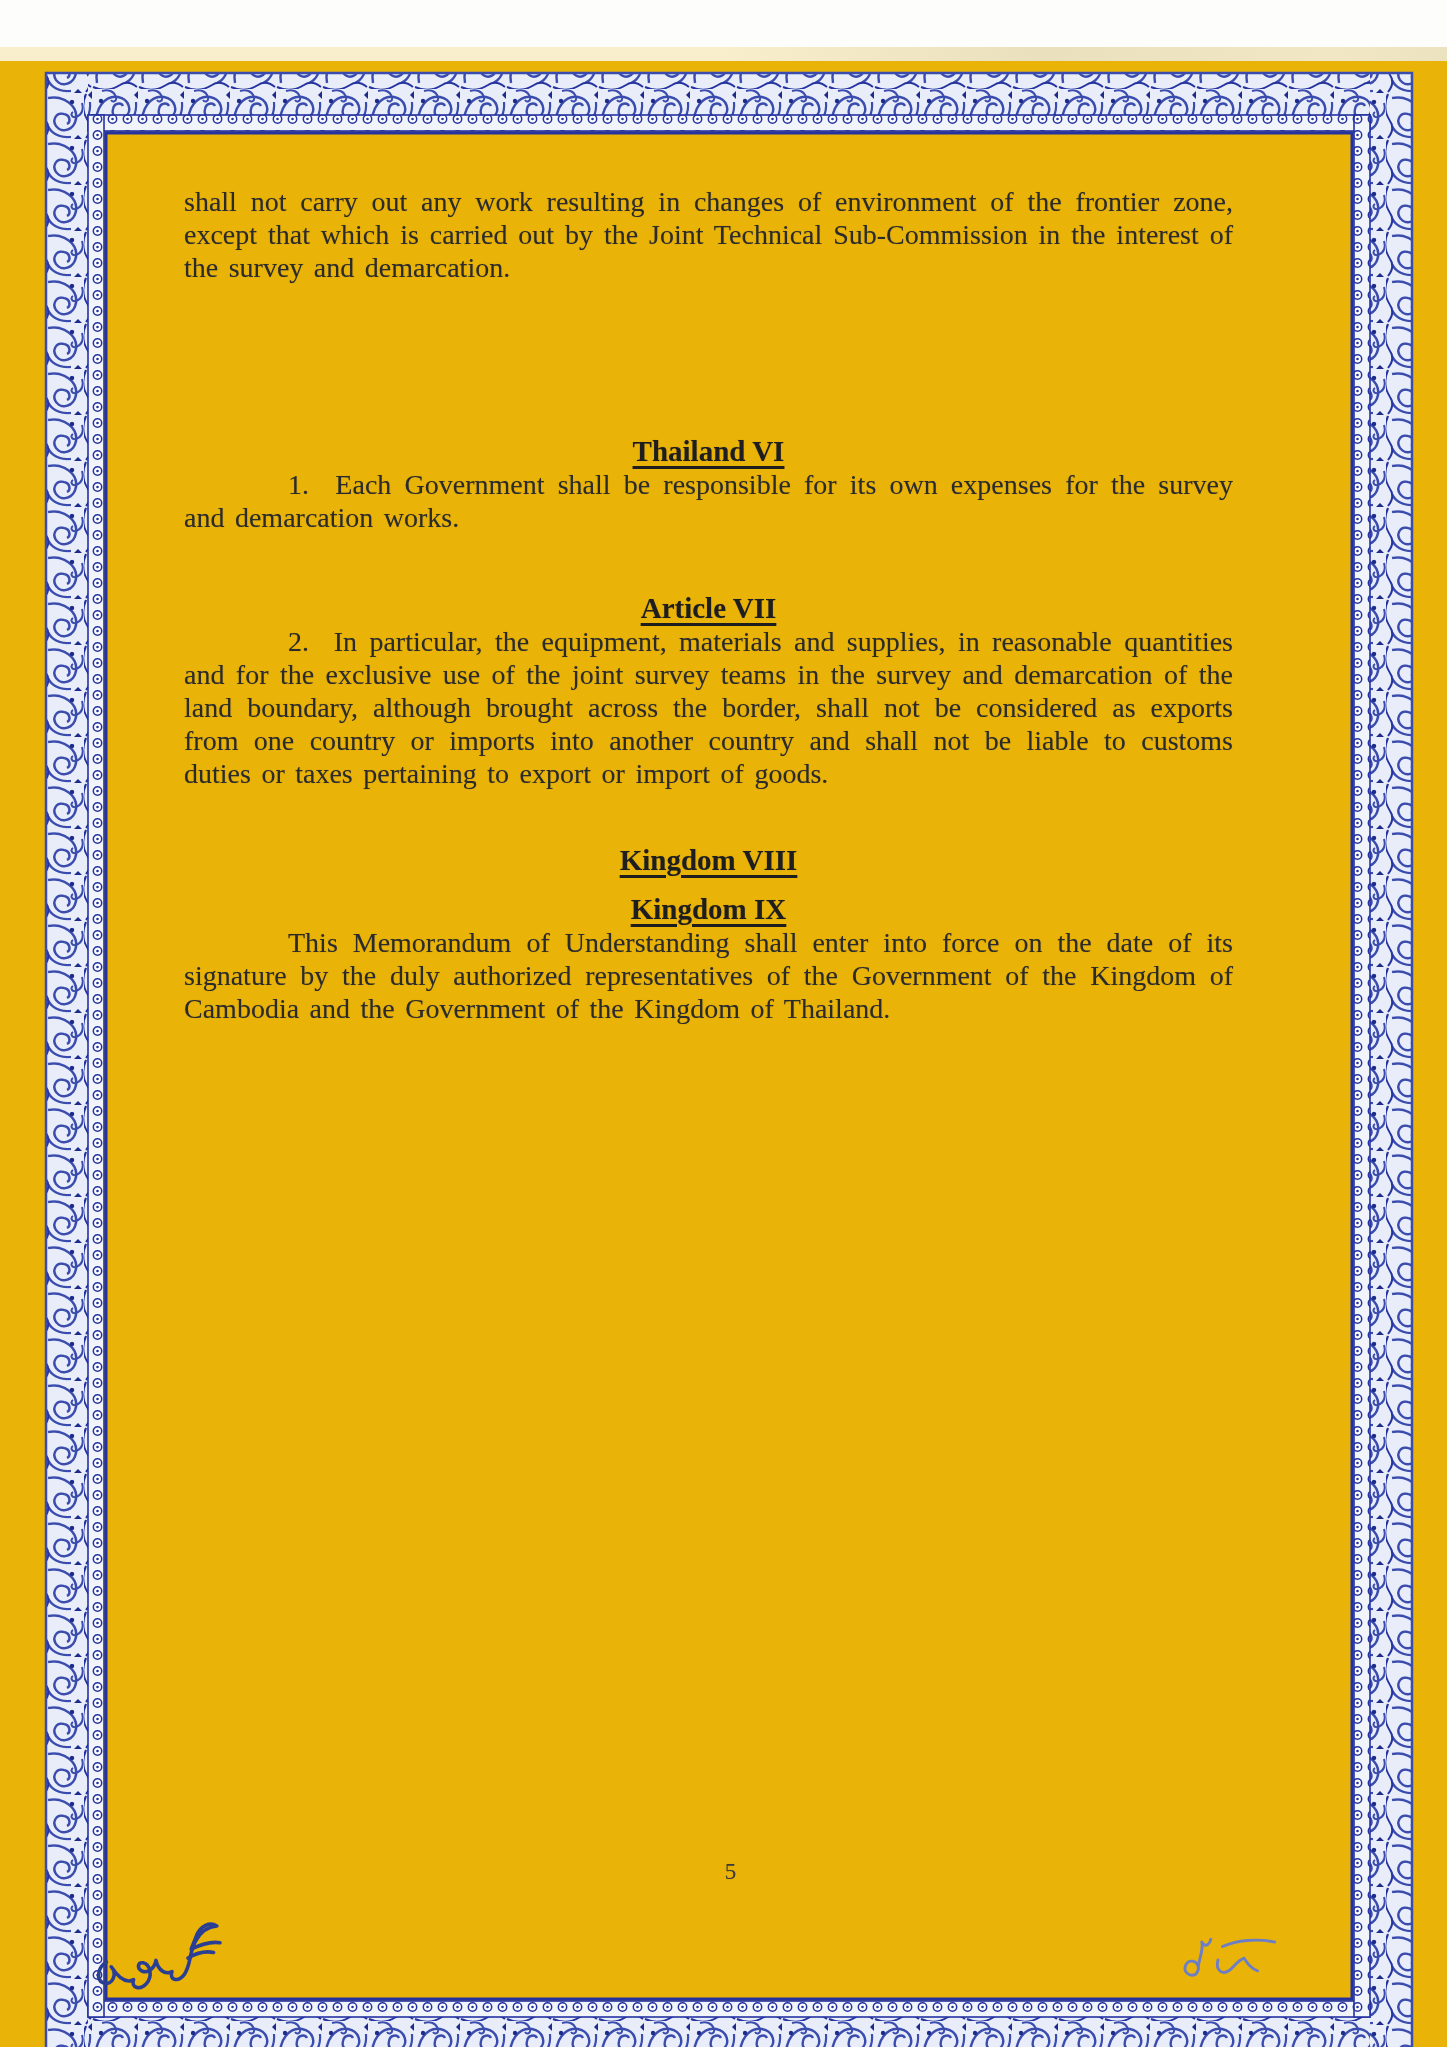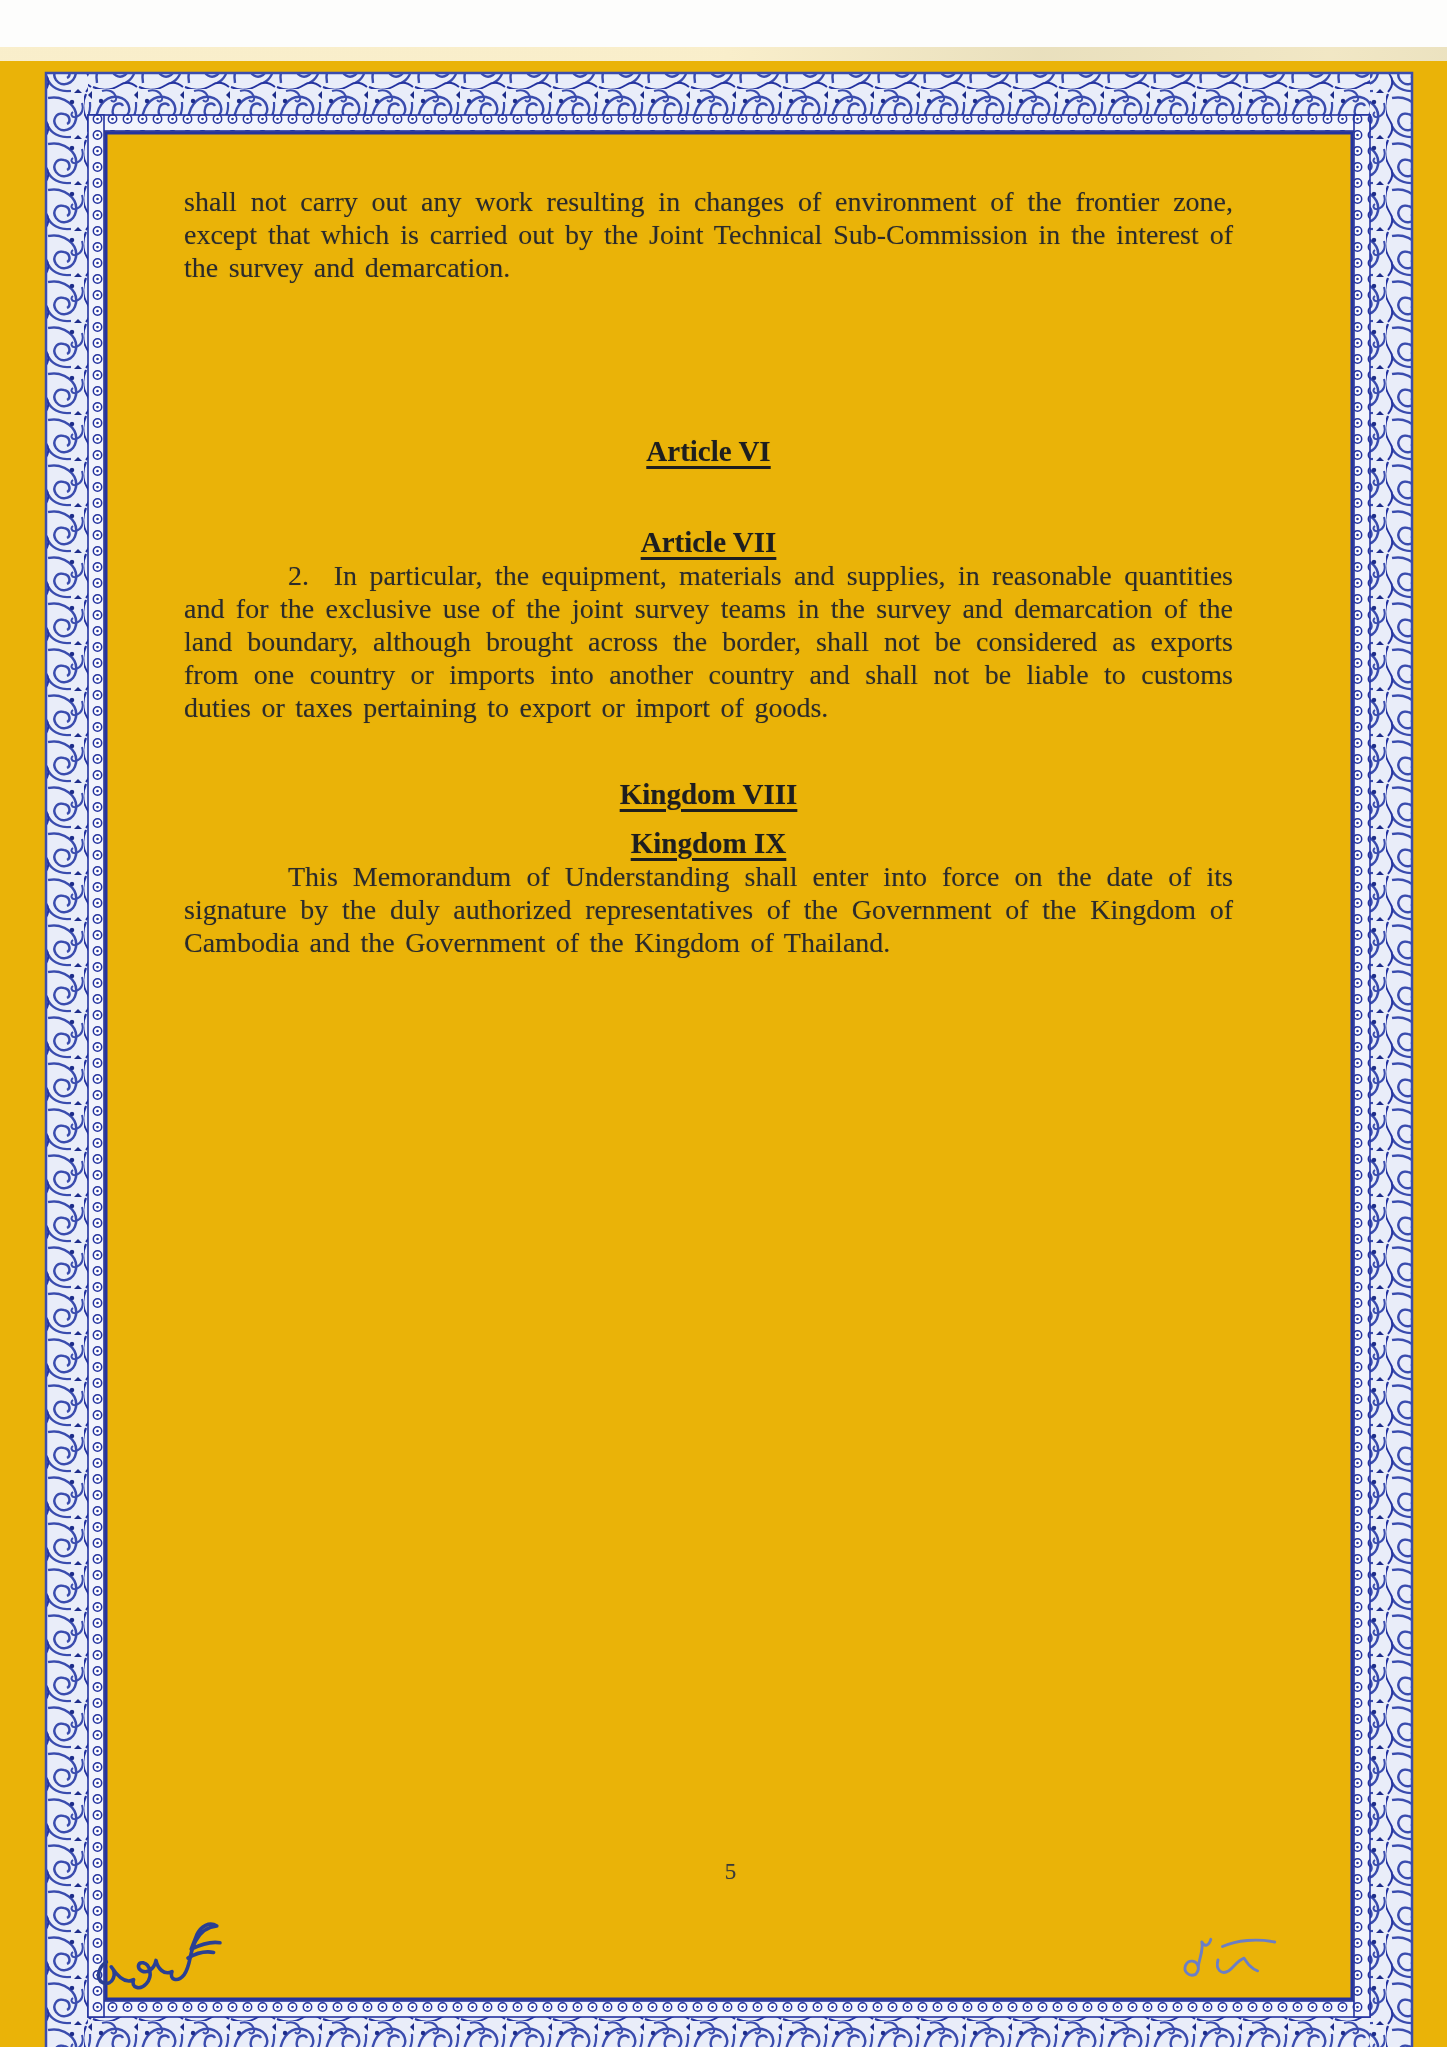--- a/index.html
+++ b/index.html
@@ -118,22 +118,23 @@
     <rect x="1354" y="68" width="16" height="1902" fill="url(#beads)" stroke="#2433a0" stroke-width="1.6"></rect>
 
     <rect x="106" y="86" width="1246" height="1866" fill="none" stroke="#2433a0" stroke-width="3"></rect>
   </svg>
 
   <div class="content">
 
     <p class="first">shall not carry out any work resulting in changes of environment of the frontier zone, except that which is carried out by the Joint Technical Sub-Commission in the interest of the survey and demarcation.</p>
 
     <div class="article-heading h-vi">
-      <span>Article VI</span>
+      <span>Thailand VI</span>
     </div>
+    <p class="indent p-vi-1">1.&nbsp;&nbsp;Each Government shall be responsible for its own expenses for the survey and demarcation works.</p>
 
     <div class="article-heading h-vii">
       <span>Article VII</span>
     </div>
     <p class="indent p-vii-2">2.&nbsp;&nbsp;In particular, the equipment, materials and supplies, in reasonable quantities and for the exclusive use of the joint survey teams in the survey and demarcation of the land boundary, although brought across the border, shall not be considered as exports from one country or imports into another country and shall not be liable to customs duties or taxes pertaining to export or import of goods.</p>
 
     <div class="article-heading h-viii">
       <span>Kingdom VIII</span>
     </div>
 

